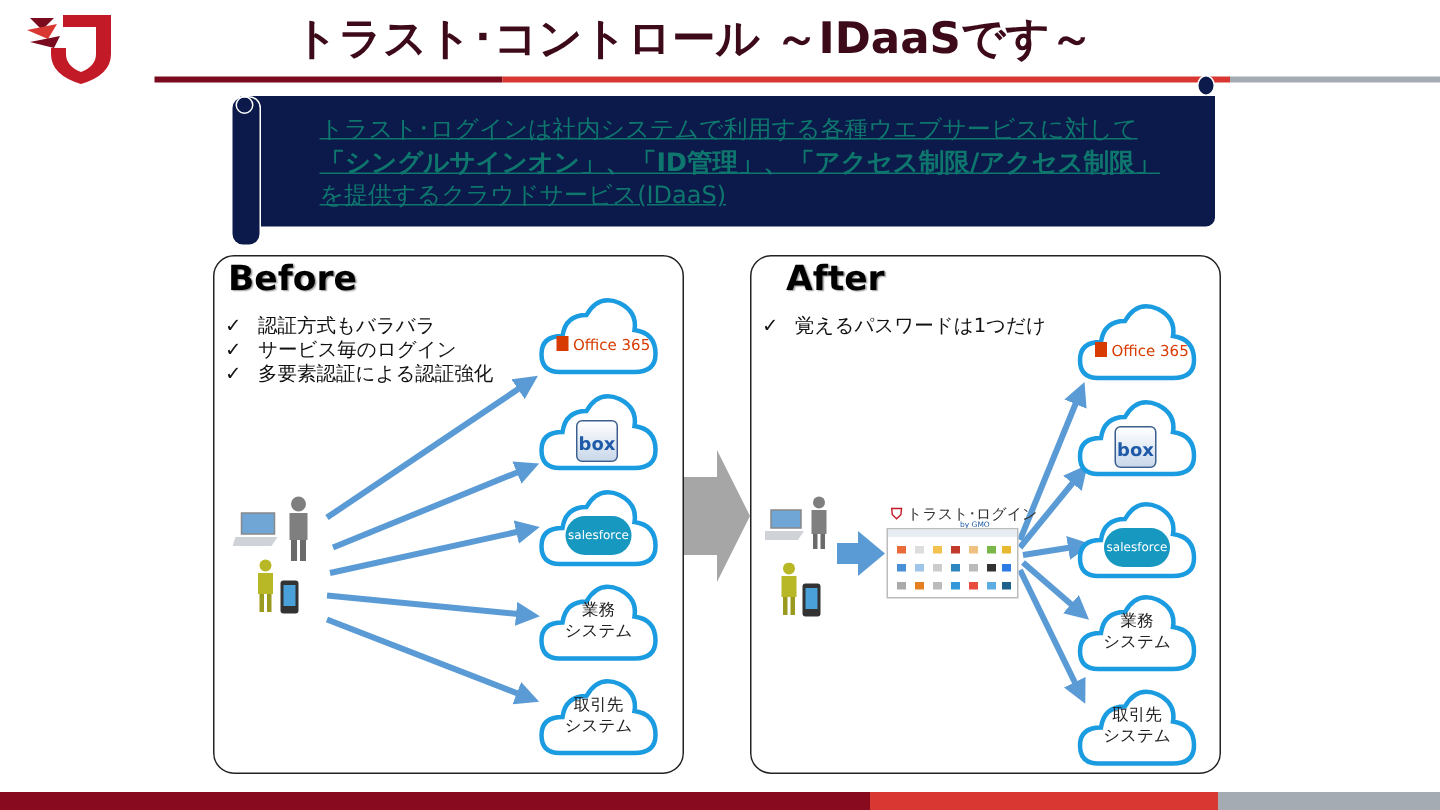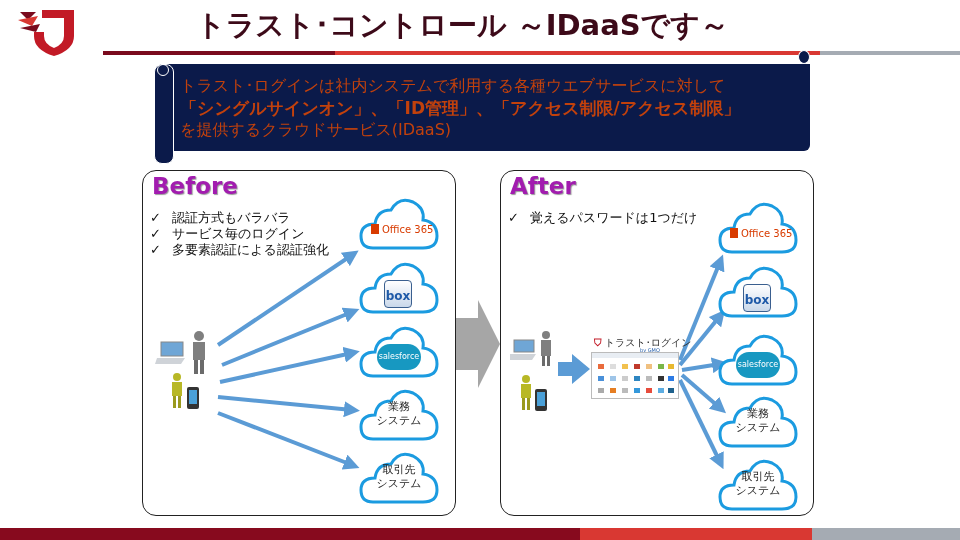--- a/index.html
+++ b/index.html
@@ -7,27 +7,27 @@
   .abs{position:absolute;}
   
   #logo{left:14px;top:6px;width:64px;height:52px;}
   #title{left:196px;top:6px;font-size:29px;font-weight:bold;color:#3d0a19;letter-spacing:0px;white-space:nowrap;}
   .hline{position:absolute;height:4px;top:51px;}
   
   #banner{left:160px;top:64px;width:650px;height:87px;background:#0b1a4a;border-radius:0 0 6px 0;}
   #banner-roll{left:154px;top:64px;width:20px;height:100px;background:#0b1a4a;border-radius:8px;border:1px solid #fff;box-sizing:border-box;}
   #banner-roll-curl{left:157px;top:64px;width:10px;height:10px;border:1px solid #fff;border-radius:50%;}
   #banner-top-curl{left:798px;top:50px;width:12px;height:14px;background:#0b1a4a;border-radius:50%;border:1px solid #fff;box-sizing:border-box;}
-  .bline{position:absolute;left:180px;color:#c2410c;font-size:16px;white-space:nowrap;}
+  .bline{position:absolute;left:213px;color:#0f766e;font-size:16px;white-space:nowrap;text-decoration:underline;}
   .bline.bold{font-weight:bold;font-size:17px;}
   
   .panel{position:absolute;border:1px solid #222;border-radius:14px;background:#fff;}
   #panel-before{left:142px;top:170px;width:312px;height:344px;}
   #panel-after{left:500px;top:170px;width:312px;height:344px;}
-  .ptitle{position:absolute;font-size:23px;font-weight:bold;color:#a21caf;text-shadow:1px 1px 1px #999;}
+  .ptitle{position:absolute;font-size:23px;font-weight:bold;color:#000000;text-shadow:1px 1px 1px #999;}
   .checks{position:absolute;font-size:13px;color:#111;line-height:16px;}
   .checks div{white-space:nowrap;}
   .checks .ck{display:inline-block;width:22px;}
   
   .cloud{position:absolute;width:80px;height:58px;}
   .cloud svg{position:absolute;left:0;top:0;}
   .cloud .ctext{position:absolute;left:0;width:80px;text-align:center;font-size:11px;color:#222;line-height:13px;}
   .o365{position:absolute;left:12px;top:30px;width:66px;font-size:10px;color:#d83b01;white-space:nowrap;}
   .o365 .sq{display:inline-block;width:8px;height:10px;background:#d83b01;margin-right:3px;vertical-align:-1px;}
   .boxlogo{position:absolute;left:25px;top:22px;width:28px;height:28px;background:linear-gradient(#fff,#c9d8ea);border:1px solid #3a5f8f;border-radius:4px;box-sizing:border-box;font-size:12px;font-weight:bold;color:#1f5aa8;text-align:center;line-height:30px;}
@@ -66,21 +66,21 @@
 
 <div id="panel-before" class="panel"></div>
 <div class="ptitle" style="left:152px;top:173px;">Before</div>
 <div class="checks" style="left:150px;top:210px;">
   <div><span class="ck">✓</span><span>認証方式もバラバラ</span></div>
   <div><span class="ck">✓</span><span>サービス毎のログイン</span></div>
   <div><span class="ck">✓</span><span>多要素認証による認証強化</span></div>
 </div>
 
 <div id="panel-after" class="panel"></div>
-<div class="ptitle" style="left:510px;top:173px;">After</div>
+<div class="ptitle" style="left:524px;top:173px;">After</div>
 <div class="checks" style="left:508px;top:210px;">
   <div><span class="ck">✓</span><span>覚えるパスワードは1つだけ</span></div>
 </div>
 
 <svg class="abs" style="left:0;top:0;" width="960" height="540">
   <defs>
     <marker id="ah" markerWidth="4" markerHeight="4" refX="2" refY="2" orient="auto">
       <path d="M0,0 L4,2 L0,4 Z" fill="#5b9bd5"></path>
     </marker>
   </defs>

